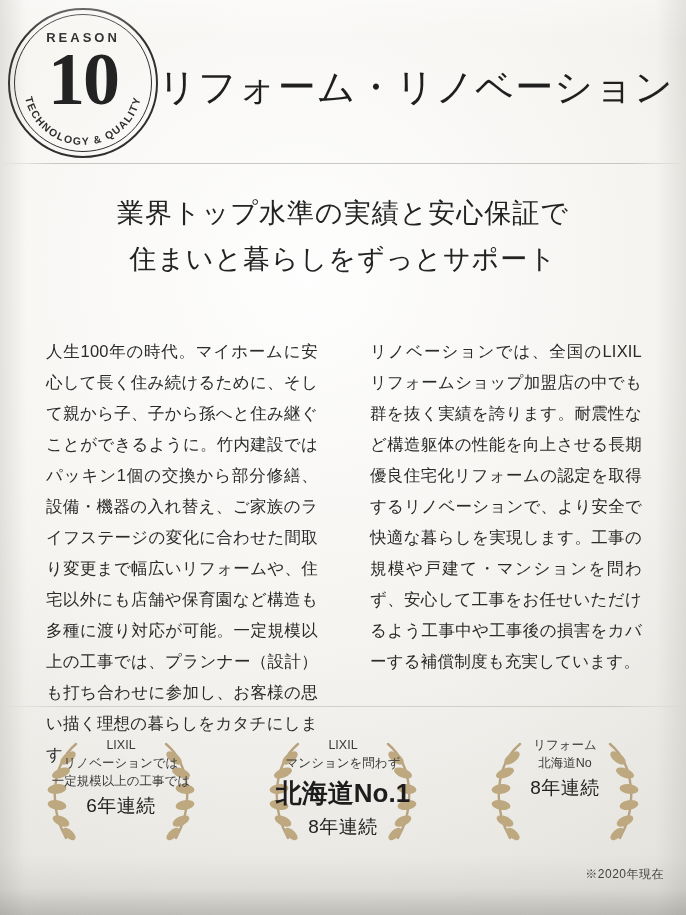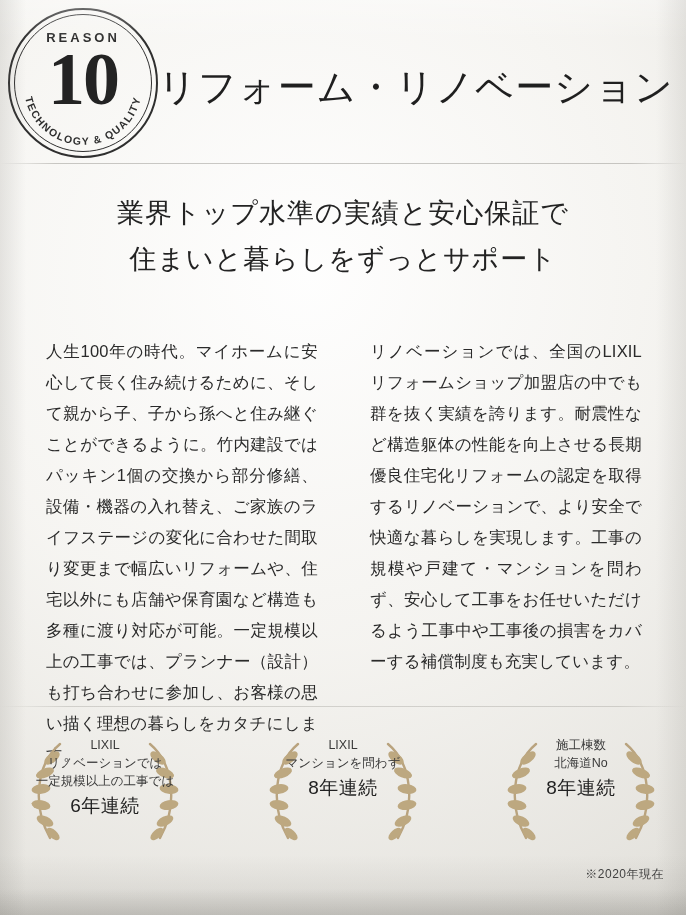--- a/index.html
+++ b/index.html
@@ -169,21 +169,21 @@
     background: linear-gradient(to right, rgba(160,158,152,0.0) 0%, rgba(150,148,142,0.35) 10%, rgba(150,148,142,0.35) 90%, rgba(160,158,152,0.0) 100%);
   }
 
   .awards {
     position: absolute;
     left: 0;
     top: 722px;
     width: 686px;
     display: flex;
     justify-content: center;
-    gap: 32px;
+    gap: 16px;
   }
   .award {
     position: relative;
     width: 206px;
     height: 130px;
     display: flex;
     flex-direction: column;
     align-items: center;
     justify-content: flex-start;
     padding-top: 14px;
@@ -331,20 +331,21 @@
           <ellipse cx="167" cy="77" rx="9.5" ry="4.8" transform="rotate(-10 167 77)"></ellipse>
           <ellipse cx="163" cy="93" rx="9" ry="4.6" transform="rotate(-26 163 93)"></ellipse>
           <ellipse cx="155" cy="106" rx="8" ry="4.2" transform="rotate(-42 155 106)"></ellipse>
         </g>
       </svg>
       <div class="award-sub">
         <div>LIXIL</div>
         <div>マンションを問わず</div>
         <div></div>
       </div>
+      <div class="award-main">北海道No.1</div>
       <div class="award-years">8年連続</div>
     </div>
 
     <div class="award">
       <svg class="laurel" viewBox="0 0 206 122">
         <g stroke="#b9a37e" stroke-width="2.4" fill="none" stroke-linecap="round">
           <path d="M58 16 C34 36 30 78 48 110"></path>
           <path d="M148 16 C172 36 176 78 158 110"></path>
         </g>
         <g fill="#bda880">
@@ -356,21 +357,21 @@
           <ellipse cx="51" cy="106" rx="8" ry="4.2" transform="rotate(42 51 106)"></ellipse>
           <ellipse cx="156" cy="30" rx="9" ry="4.6" transform="rotate(38 156 30)"></ellipse>
           <ellipse cx="163" cy="45" rx="9.5" ry="4.6" transform="rotate(22 163 45)"></ellipse>
           <ellipse cx="167" cy="61" rx="9.5" ry="4.8" transform="rotate(8 167 61)"></ellipse>
           <ellipse cx="167" cy="77" rx="9.5" ry="4.8" transform="rotate(-10 167 77)"></ellipse>
           <ellipse cx="163" cy="93" rx="9" ry="4.6" transform="rotate(-26 163 93)"></ellipse>
           <ellipse cx="155" cy="106" rx="8" ry="4.2" transform="rotate(-42 155 106)"></ellipse>
         </g>
       </svg>
       <div class="award-sub">
-        <div>施工棟数</div>
+        <div>リフォーム</div>
         <div>北海道No</div>
         <div></div>
       </div>
       <div class="award-years">8年連続</div>
     </div>
 
   </div>
 
   <div class="note">※2020年現在</div>
   <div class="bottom-shadow"></div>

